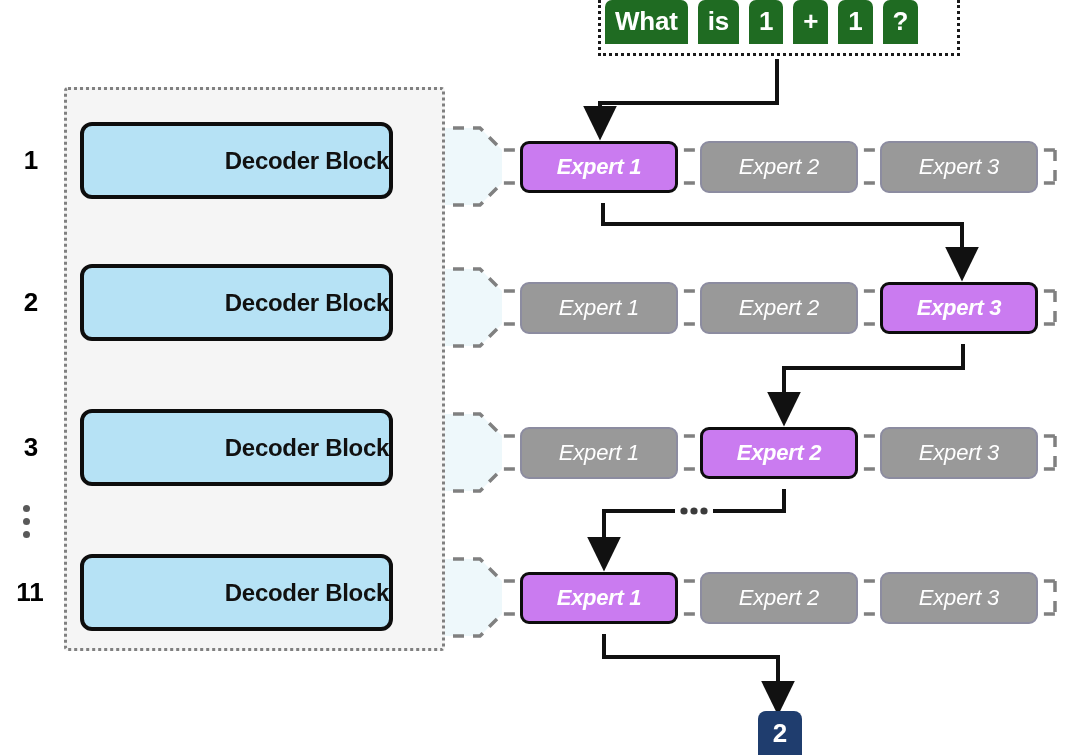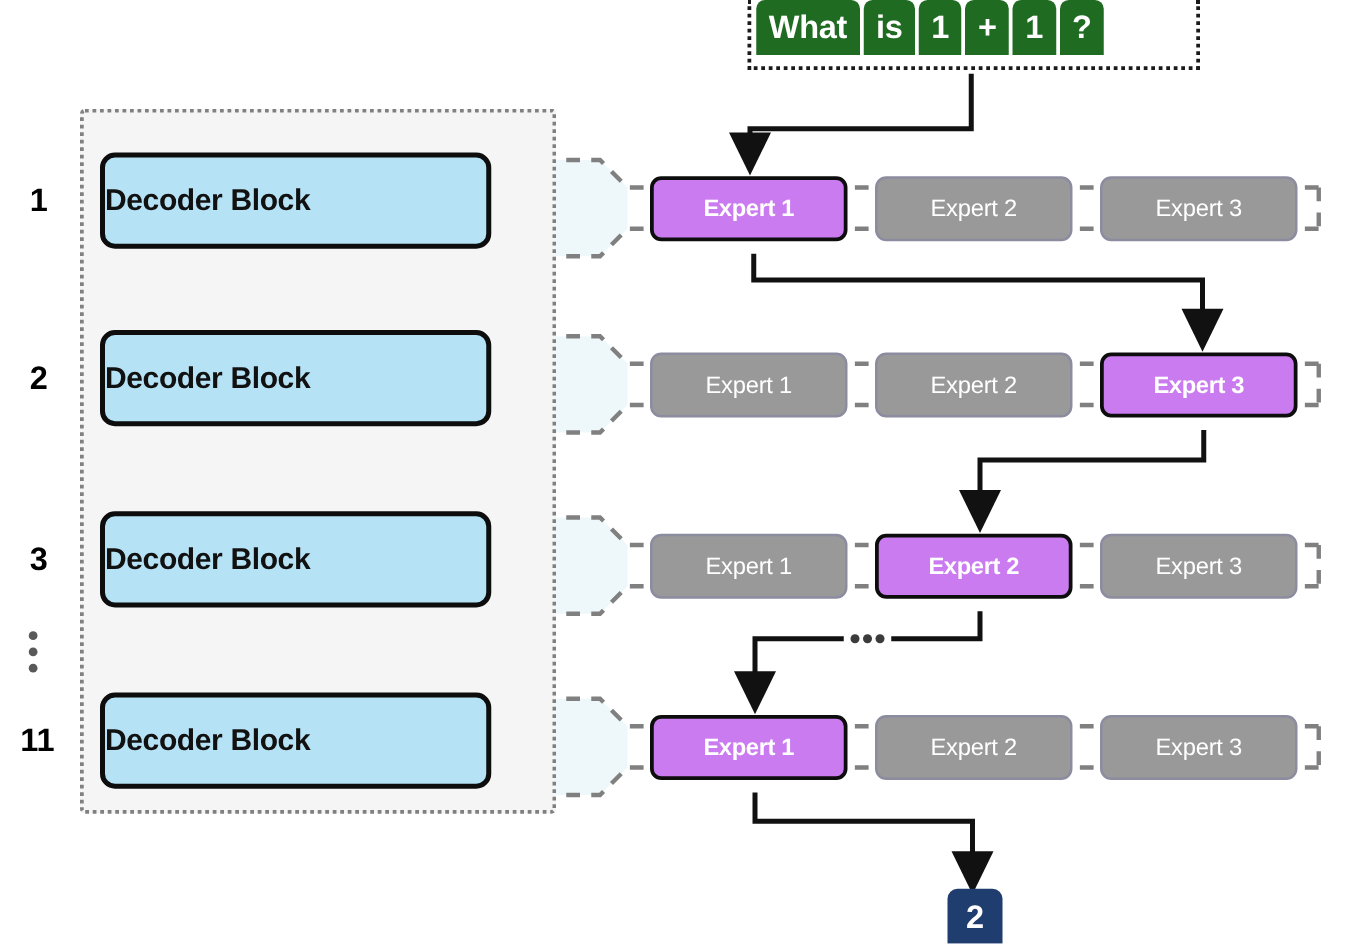--- a/index.html
+++ b/index.html
@@ -29,21 +29,21 @@
   }
 
   
   .token-strip {
     position: absolute;
     box-sizing: border-box;
     border: 3px dotted #1a1a1a;
     border-top: none;
     display: flex;
     align-items: flex-start;
-    gap: 3px;
+    gap: 10px;
     padding: 0 4px 0 4px;
     z-index: 6;
   }
   .token {
     background: #1f6b22;
     color: #ffffff;
     font-weight: bold;
     font-size: 26px;
     line-height: 1;
     border-radius: 7px 7px 0 0;
@@ -63,21 +63,21 @@
     z-index: 2;
   }
   .decoder-block {
     position: absolute;
     box-sizing: border-box;
     background: #b6e2f5;
     border: 4px solid #0d0d0d;
     border-radius: 12px;
     display: flex;
     align-items: center;
-    justify-content: flex-start;
+    justify-content: flex-end;
     color: #111111;
     font-weight: bold;
     font-size: 24px;
     letter-spacing: -0.3px;
     z-index: 5;
   }
   .layer-num {
     position: absolute;
     font-weight: bold;
     font-size: 26px;
@@ -113,24 +113,25 @@
     z-index: 2;
   }
   .expert {
     box-sizing: border-box;
     width: 158px;
     height: 52px;
     border-radius: 9px;
     display: flex;
     align-items: center;
     justify-content: center;
-    font-size: 19px;
+    font-size: 22px;
     line-height: 1;
     white-space: nowrap;
     color: #ffffff;
+    font-style: italic;
   }
   .expert.inactive {
     background: #999999;
     border: 2px solid #8c8ca0;
     font-weight: normal;
     letter-spacing: -0.2px;
   }
   .expert.active {
     background: #ca7bf0;
     border: 3px solid #0d0d0d;

